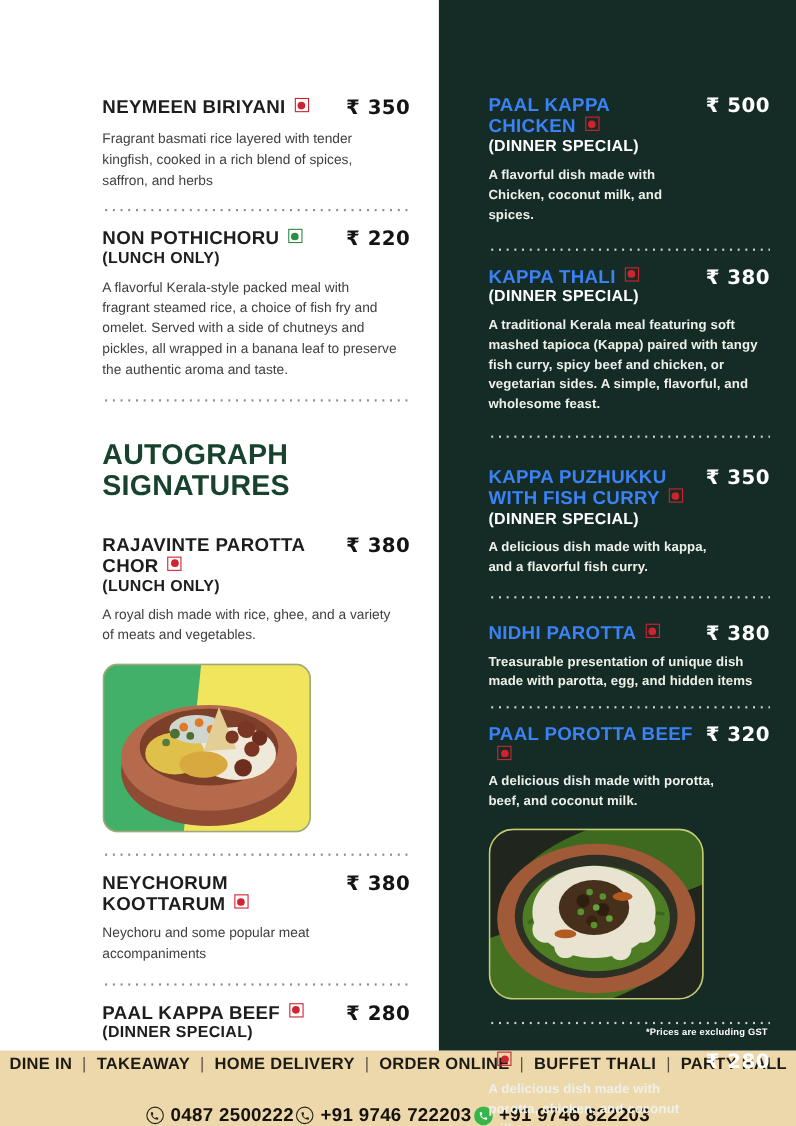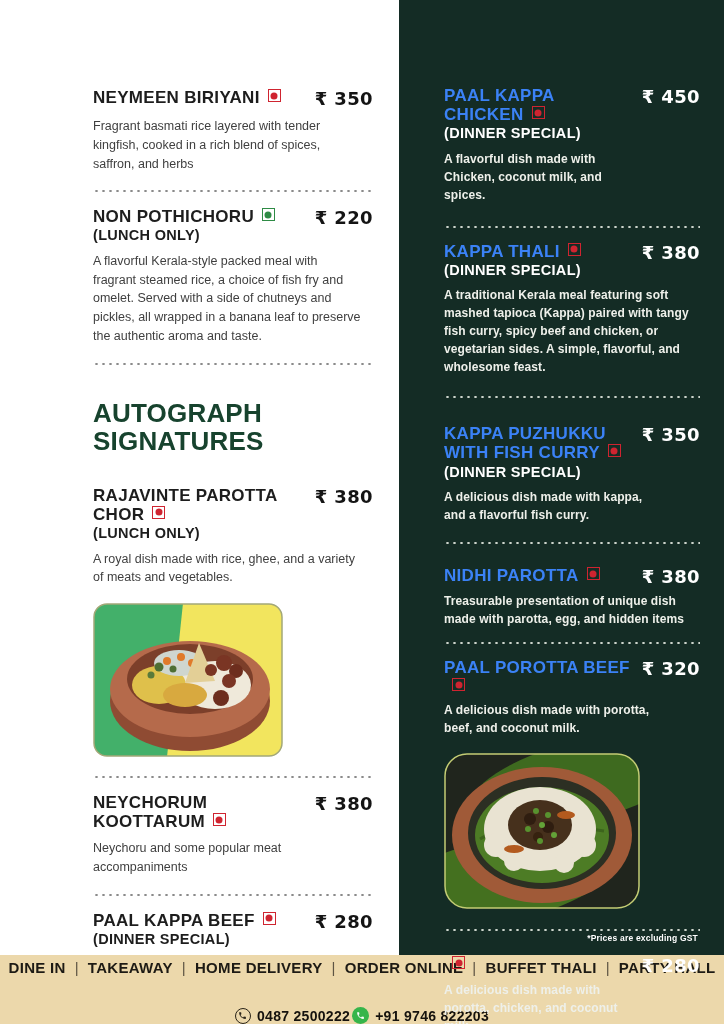--- a/index.html
+++ b/index.html
@@ -39,21 +39,21 @@
   .right-col .dots{background-image:radial-gradient(circle,#cdd5cc 1.05px,transparent 1.25px);width:256px;margin:16px 0 14px;}
 
   .section-heading{font-size:26px;font-weight:bold;letter-spacing:.2px;line-height:1.1;color:var(--heading-green);margin:34px 0 30px;}
 
   .photo{display:block;margin-top:16px;}
   .footnote{position:absolute;right:26px;bottom:12px;font-size:8.5px;font-weight:600;color:#fff;letter-spacing:.2px;}
 
   .footer{height:69px;background:var(--footer-bg);display:flex;flex-direction:column;align-items:center;justify-content:space-between;gap:5px;padding-top:4px;}
   .services{display:flex;align-items:center;font-size:15px;font-weight:bold;color:var(--footer-text);letter-spacing:.3px;}
   .services .sep{margin:0 9px;font-weight:normal;color:#5d5443;}
-  .phones{display:flex;align-items:center;gap:2px;font-size:14px;font-weight:bold;color:#15120d;letter-spacing:.3px;}
+  .phones{display:flex;align-items:center;gap:2px;font-size:17px;font-weight:bold;color:#15120d;letter-spacing:.3px;}
   .phone-group{display:flex;align-items:center;gap:6px;}
   .picon{width:16px;height:16px;border:1.5px solid #2a2419;border-radius:50%;display:flex;align-items:center;justify-content:center;flex:none;}
   .picon svg{width:9px;height:9px;fill:#2a2419;}
   .picon.wa{border:none;background:#36b54a;width:17px;height:17px;}
   .picon.wa svg{fill:#fff;}
 </style>
 </head>
 <body>
 
 <div class="page">
@@ -155,21 +155,21 @@
     </div>
 
     <div class="right-col">
 
       <div class="item">
         <div class="head">
           <div class="tblock">
             <h3 class="title"><span>PAAL KAPPA CHICKEN</span><span class="mk"><span class="mkd"></span></span></h3>
             <div class="subtitle">(DINNER SPECIAL)</div>
           </div>
-          <div class="price">₹ 450</div>
+          <div class="price">₹ 500</div>
         </div>
         <p class="desc" style="max-width:200px;">A flavorful dish made with Chicken, coconut milk, and spices.</p>
       </div>
       <div class="dots" style="margin-top:22px;"></div>
 
       <div class="item">
         <div class="head">
           <div class="tblock">
             <h3 class="title"><span>KAPPA THALI</span><span class="mk"><span class="mkd"></span></span></h3>
             <div class="subtitle">(DINNER SPECIAL)</div>
@@ -280,20 +280,28 @@
     <div class="phones">
       <span class="phone-group">
         <span class="picon">
           <svg viewBox="0 0 24 24">
               <path d="M6.62 10.79c1.44 2.83 3.76 5.14 6.59 6.59l2.2-2.21c.27-.27.67-.36 1.02-.24 1.12.37 2.33.57 3.57.57.55 0 1 .45 1 1V20c0 .55-.45 1-1 1-9.39 0-17-7.61-17-17 0-.55.45-1 1-1h3.5c.55 0 1 .45 1 1 0 1.25.2 2.45.57 3.57.11.35.03.74-.25 1.02l-2.2 2.2z"></path>
             </svg>
         </span>
         <span>0487 2500222</span>
       </span>
       <span class="phone-group">
+        <span class="picon">
+          <svg viewBox="0 0 24 24">
+              <path d="M6.62 10.79c1.44 2.83 3.76 5.14 6.59 6.59l2.2-2.21c.27-.27.67-.36 1.02-.24 1.12.37 2.33.57 3.57.57.55 0 1 .45 1 1V20c0 .55-.45 1-1 1-9.39 0-17-7.61-17-17 0-.55.45-1 1-1h3.5c.55 0 1 .45 1 1 0 1.25.2 2.45.57 3.57.11.35.03.74-.25 1.02l-2.2 2.2z"></path>
+            </svg>
+        </span>
+        <span>+91 9746 722203</span>
+      </span>
+      <span class="phone-group">
         <span class="picon wa">
           <svg viewBox="0 0 24 24">
               <path d="M6.62 10.79c1.44 2.83 3.76 5.14 6.59 6.59l2.2-2.21c.27-.27.67-.36 1.02-.24 1.12.37 2.33.57 3.57.57.55 0 1 .45 1 1V20c0 .55-.45 1-1 1-9.39 0-17-7.61-17-17 0-.55.45-1 1-1h3.5c.55 0 1 .45 1 1 0 1.25.2 2.45.57 3.57.11.35.03.74-.25 1.02l-2.2 2.2z"></path>
             </svg>
         </span>
         <span>+91 9746 822203</span>
       </span>
     </div>
   </div>
 </div>

